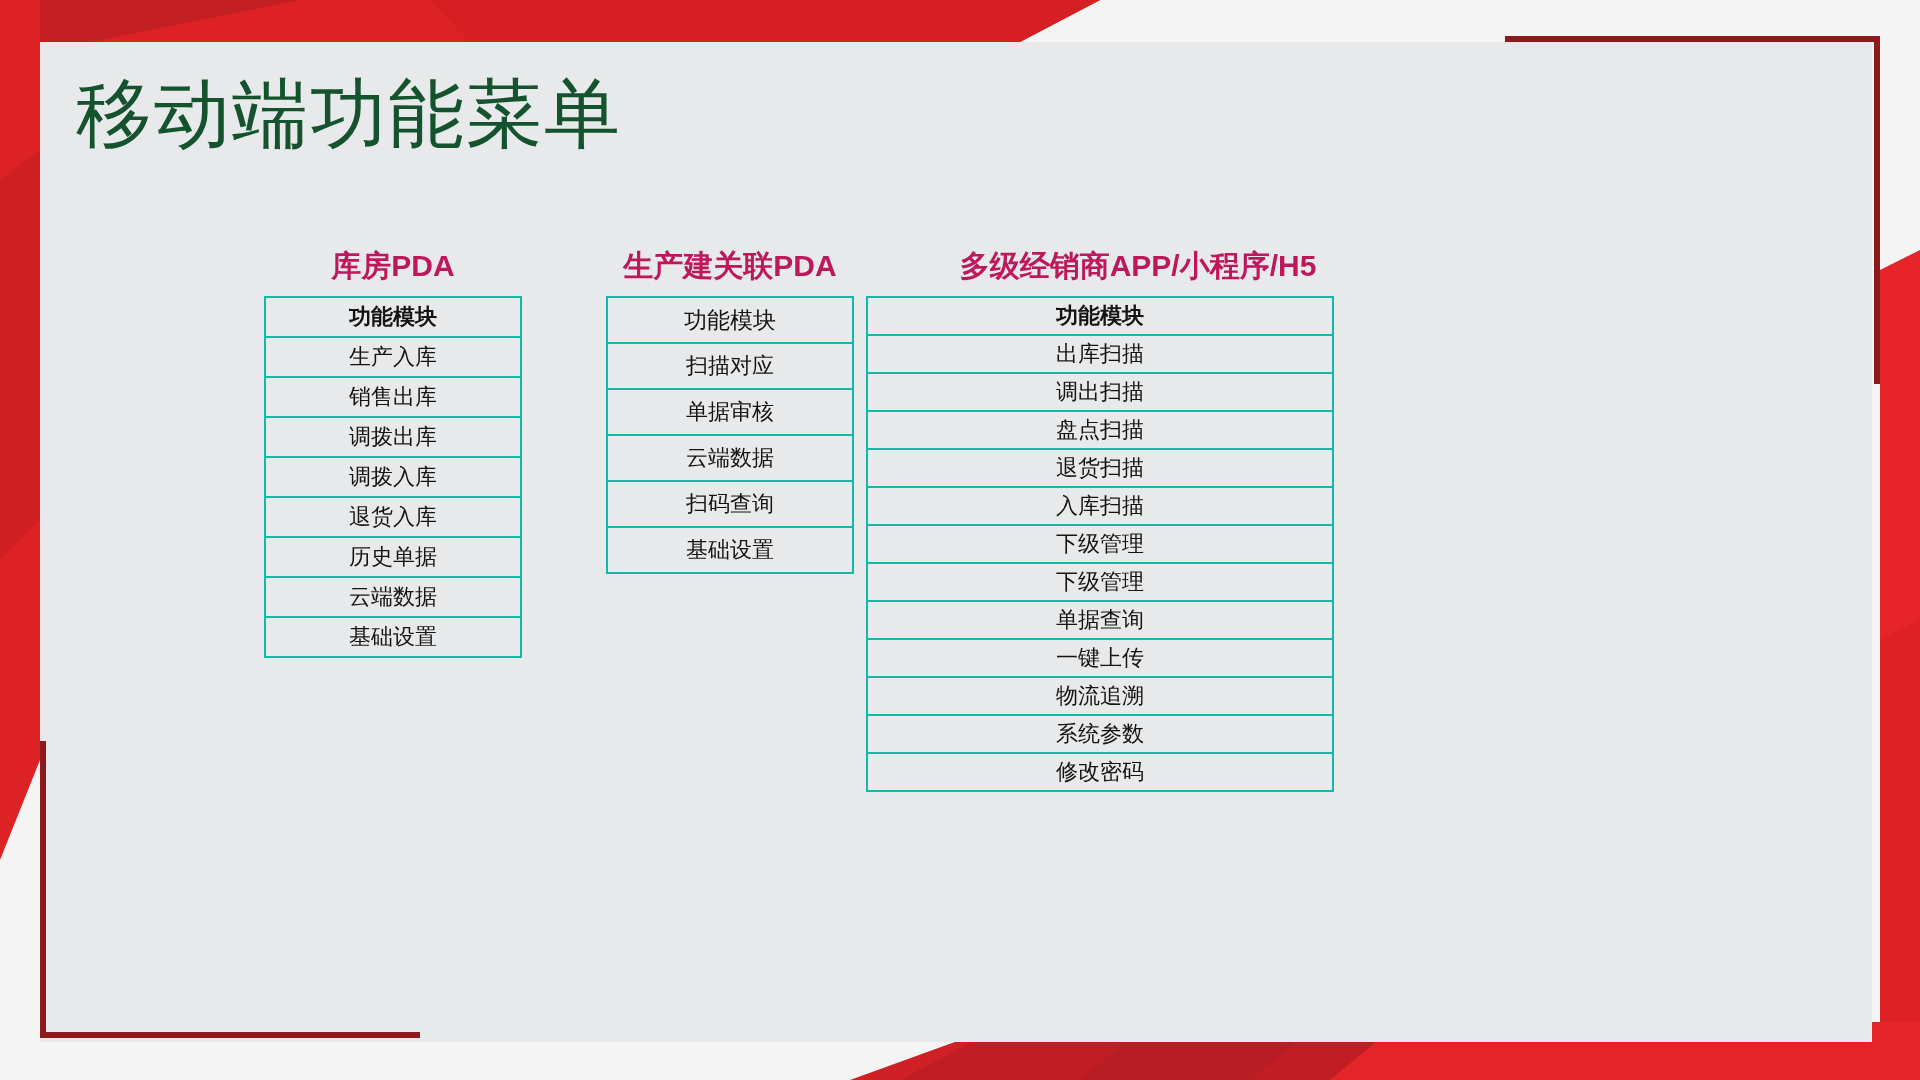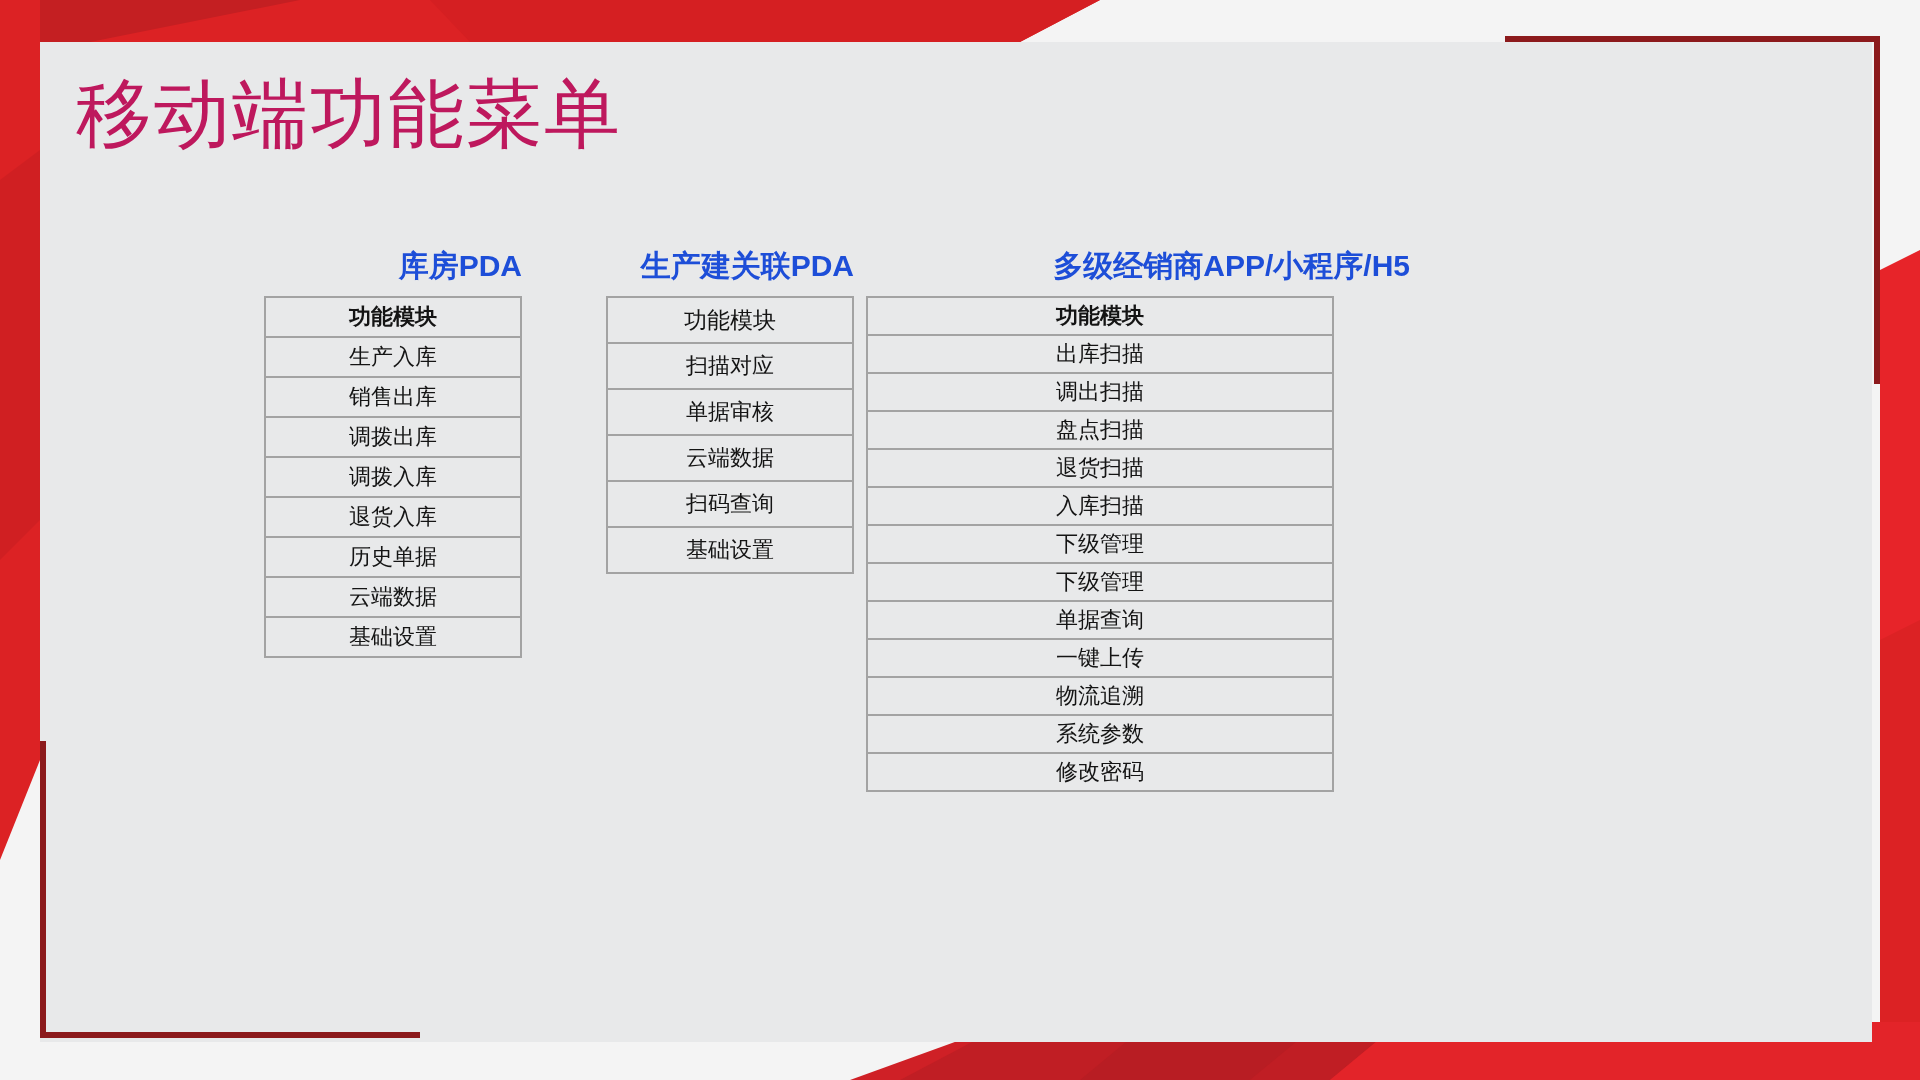--- a/index.html
+++ b/index.html
@@ -56,48 +56,48 @@
   }
 
   
   .title {
     position: absolute;
     left: 76px;
     top: 76px;
     font-family: "Liberation Serif", "DejaVu Serif", serif;
     font-size: 76px;
     line-height: 1.0;
-    color: #be185d;
+    color: #14532d;
     letter-spacing: 2px;
     white-space: nowrap;
   }
 
   
   .columns {
     position: absolute;
     left: 264px;
     top: 244px;
   }
   .col { position: absolute; top: 0; }
   .col-heading {
     font-size: 30px;
     font-weight: bold;
-    color: #1d4ed8;
-    text-align: right;
+    color: #be185d;
+    text-align: center;
     white-space: nowrap;
     line-height: 44px;
     height: 44px;
   }
   table.mod {
     border-collapse: collapse;
     margin-top: 8px;
     table-layout: fixed;
   }
   table.mod td {
-    border: 2px solid #a3a3a3;
+    border: 2px solid #14b8a6;
     background: #e8e9ea;
     text-align: center;
     color: #141414;
     font-size: 22px;
     padding: 0;
     white-space: nowrap;
   }
   table.mod td.hdr { font-weight: bold; }
   table.mod td.hdr-plain { font-weight: normal; }
 

